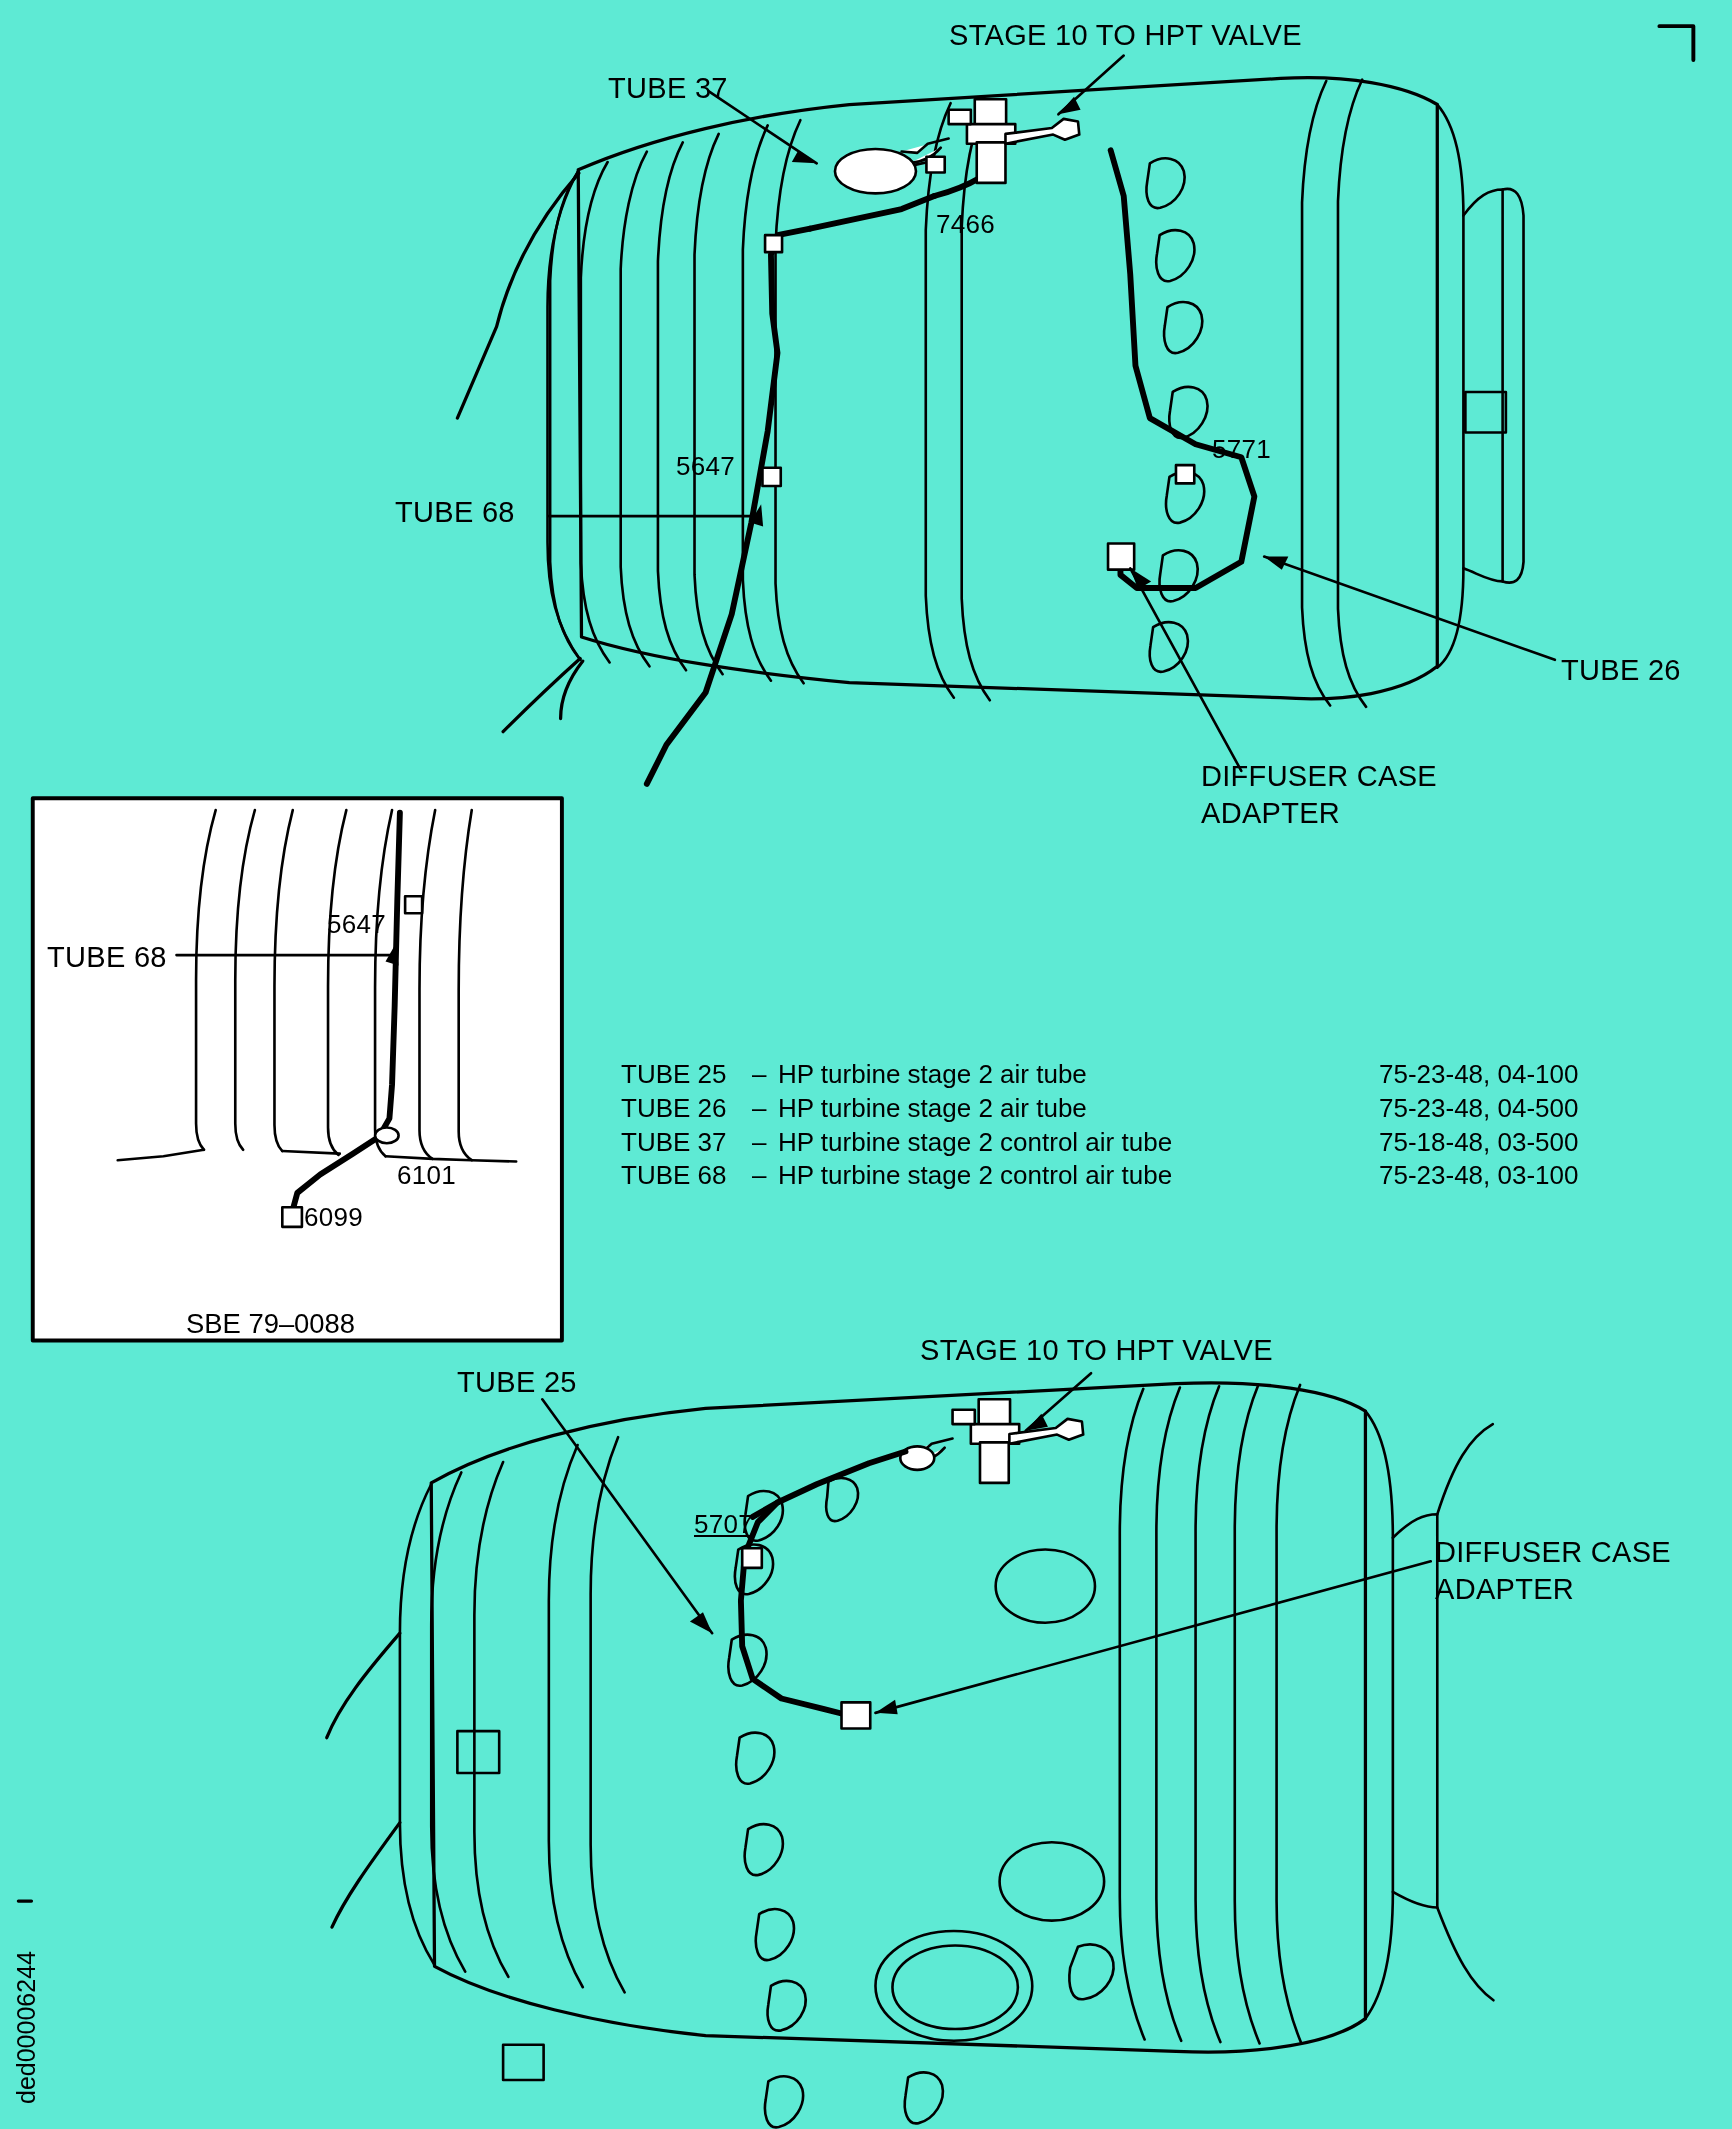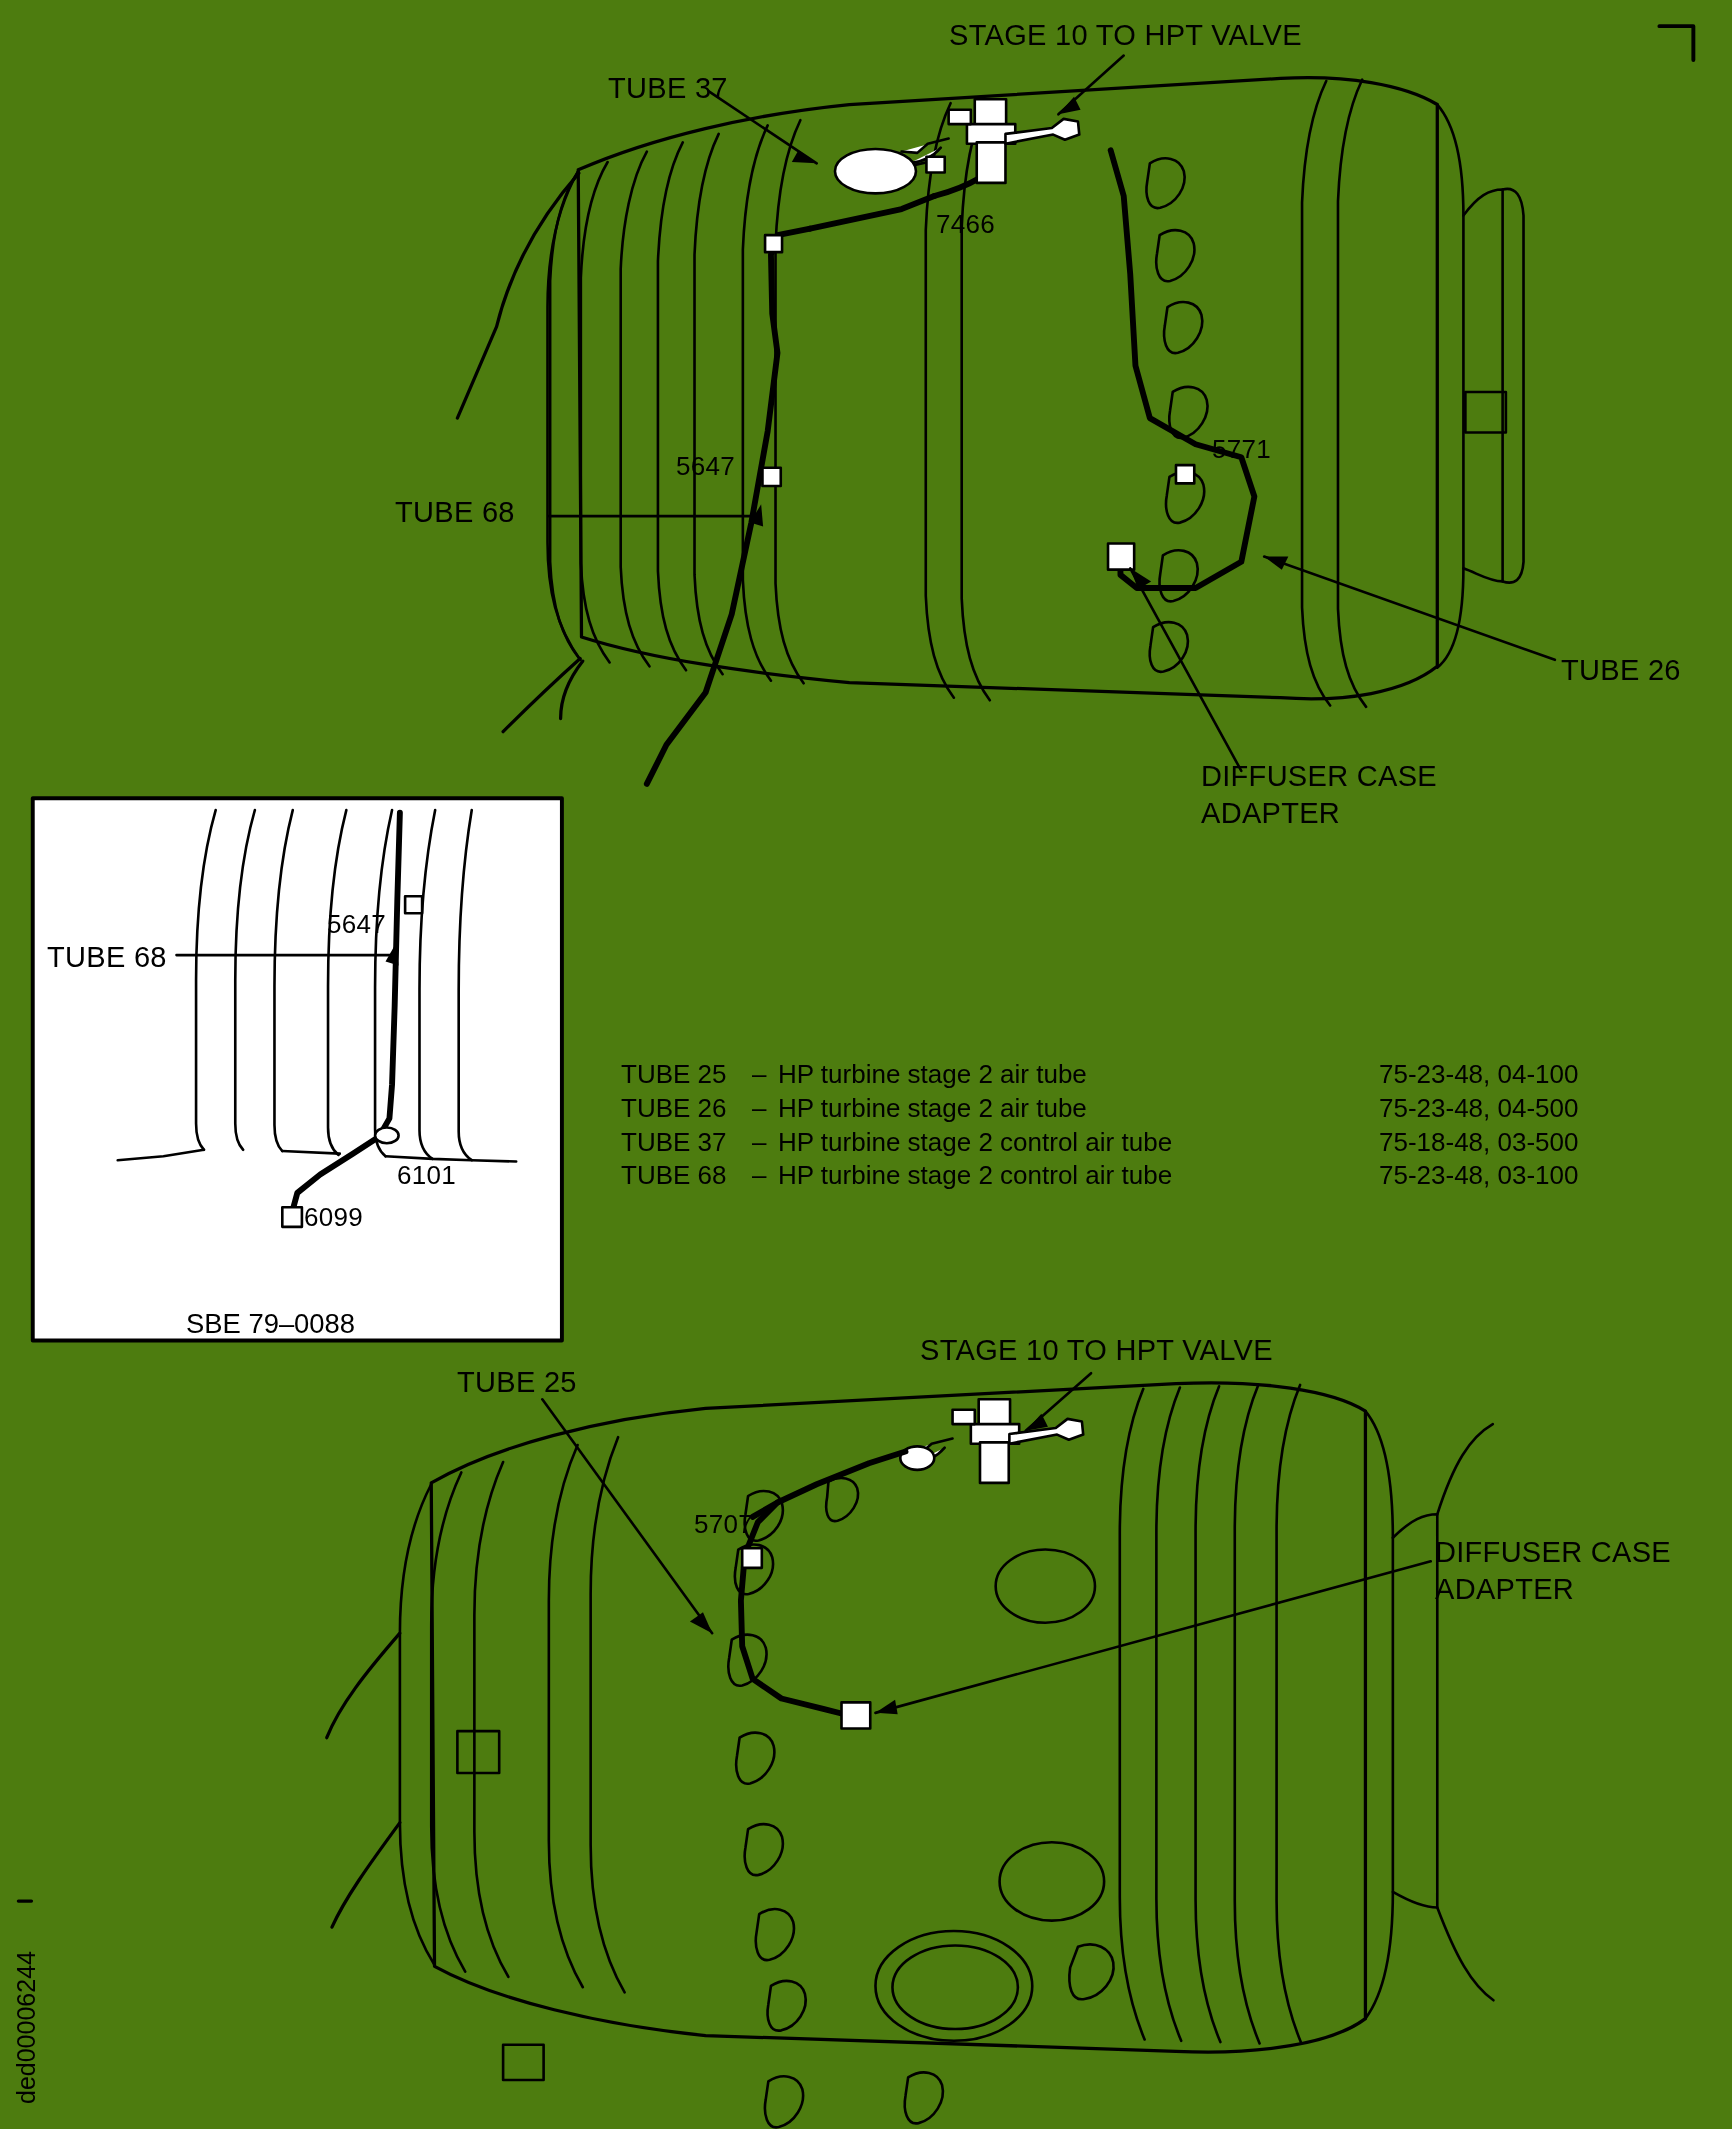--- a/index.html
+++ b/index.html
@@ -9,21 +9,21 @@
   }
   body {
     font-family: "Liberation Sans", sans-serif;
     color: #000000;
   }
   #page {
     position: relative;
     width: 1732px;
     height: 2129px;
     overflow: hidden;
-    background: #4d7c0f;
+    background: #5eead4;
   }
   svg.layer {
     position: absolute;
     left: 0;
     top: 0;
     width: 1732px;
     height: 2129px;
   }
   .lbl {
     position: absolute;
@@ -349,21 +349,21 @@
       <span class="legend-dash">–</span>
       <span class="legend-desc">HP turbine stage 2 control air tube</span>
       <span class="legend-ref">75-23-48, 03-100</span>
     </div>
   </div>
 
   <div class="lbl lbl-big" style="left:920px; top:1333px;">STAGE 10 TO HPT VALVE</div>
 
   <div class="lbl lbl-big" style="left:457px; top:1365px;">TUBE 25</div>
 
-  <div class="lbl lbl-num" style="left:694px; top:1509px;">5707</div>
+  <div class="lbl lbl-num" style="left:694px; top:1509px;text-decoration:underline;">5707</div>
 
   <div class="lbl lbl-big" style="left:1435px; top:1535px;">DIFFUSER CASE</div>
   <div class="lbl lbl-big" style="left:1435px; top:1572px;">ADAPTER</div>
 
   <div class="docid">ded00006244</div>
 
 </div>
 
 
 </body></html>

